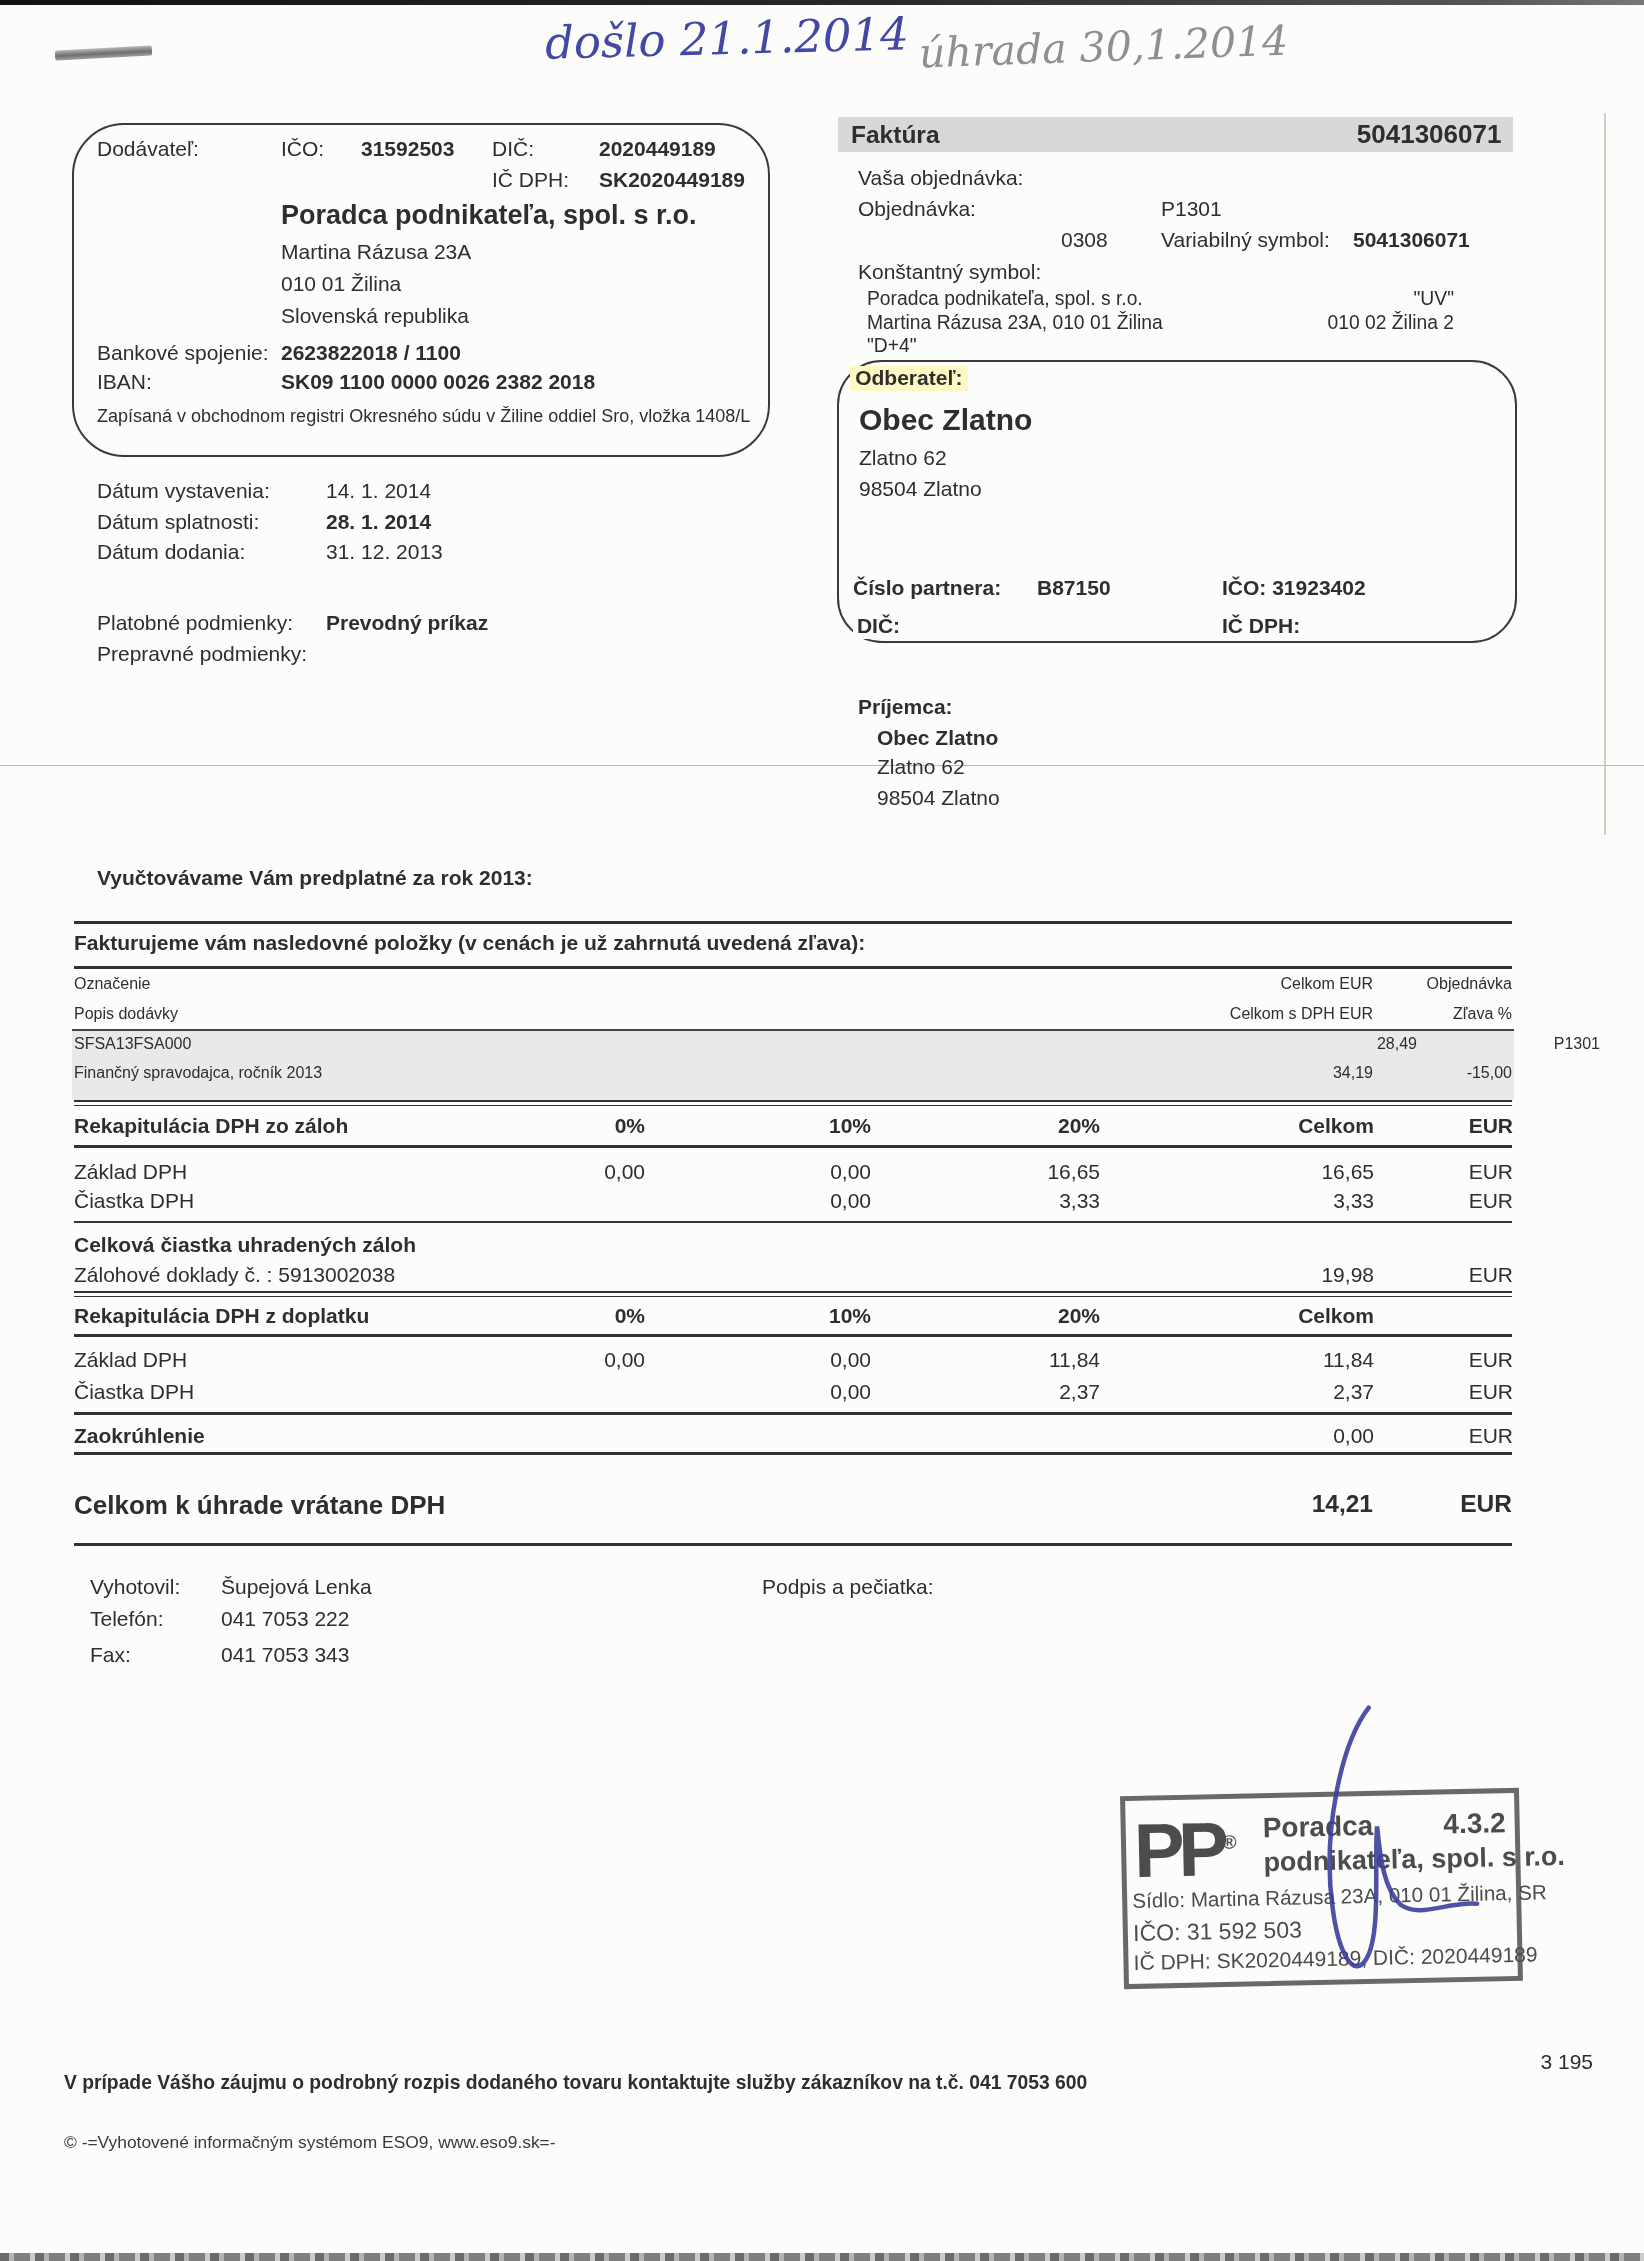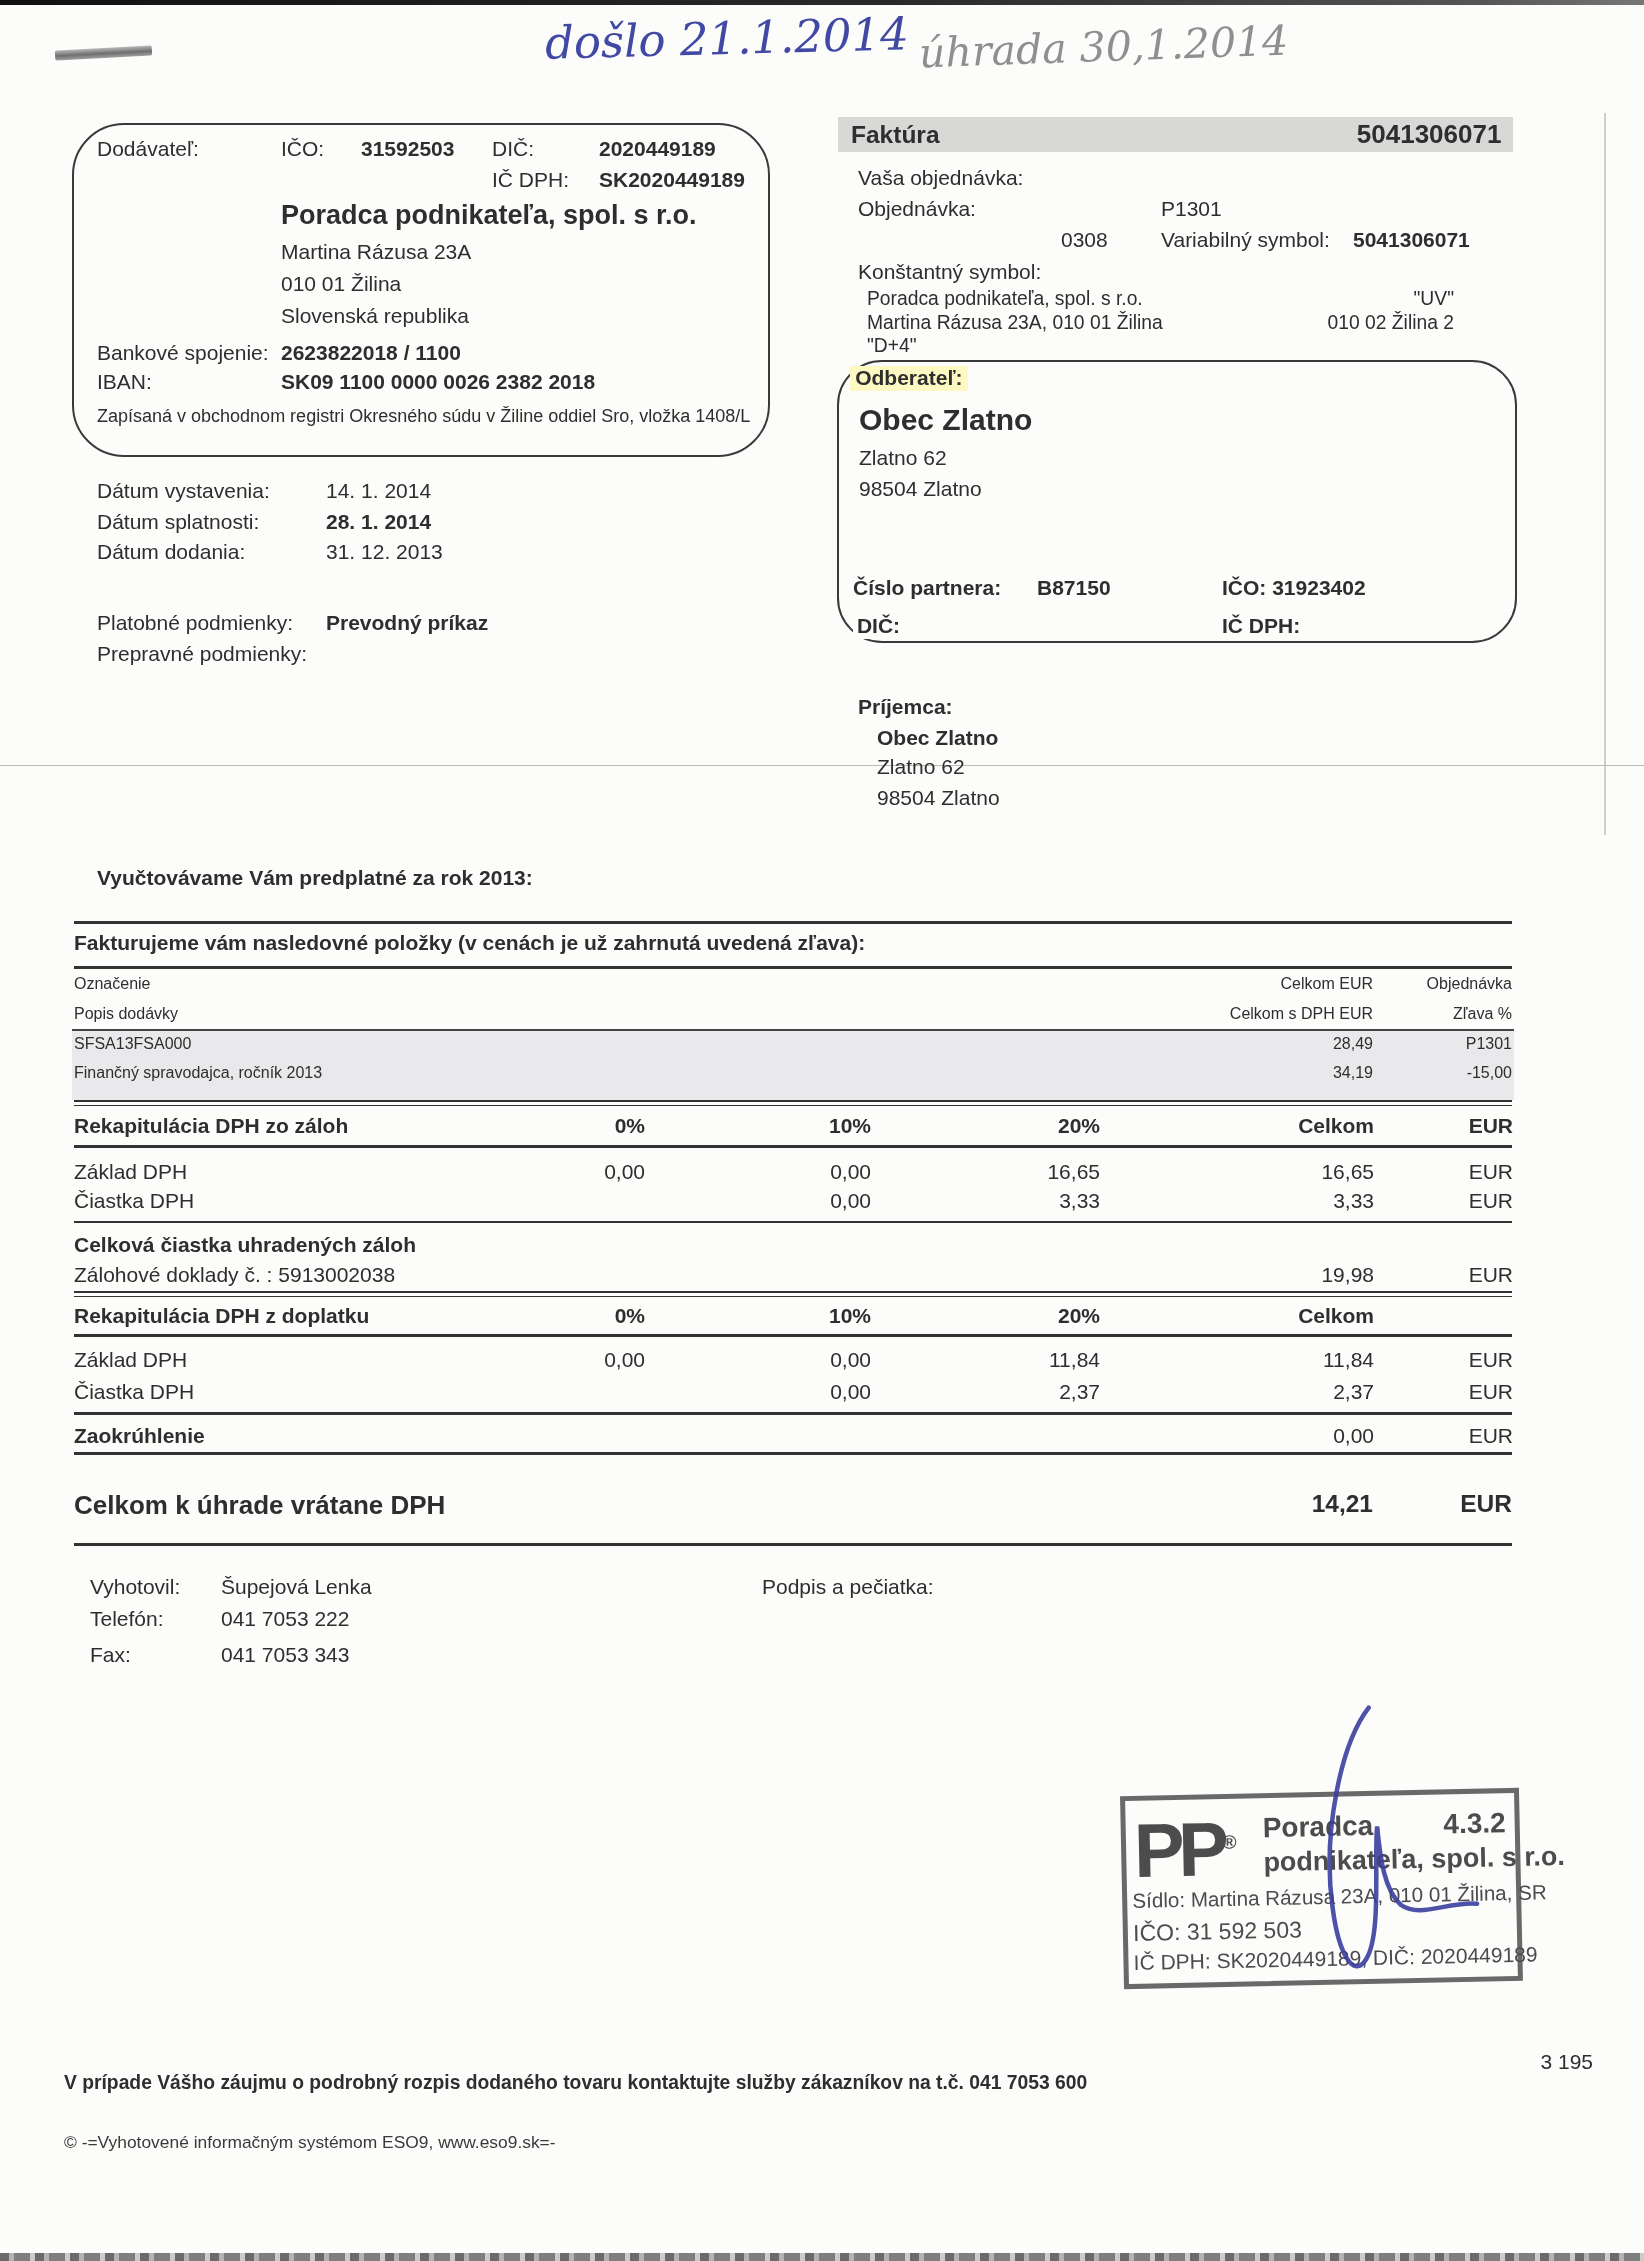--- a/index.html
+++ b/index.html
@@ -139,21 +139,21 @@
     <div>Objednávka</div>
   </div>
   <div class="abs itemrow" style="top:1005px;">
     <div>Popis dodávky</div>
     <div>Celkom s DPH EUR</div>
     <div>Zľava %</div>
   </div>
 
   <div class="abs shade" style="top:1030px;height:70px;"></div>
   <div class="abs" style="left:72px;top:1029px;width:1442px;height:1.9px;background:#444;"></div>
-  <div class="abs itemrow" style="top:1035px;">
+  <div class="abs itemrow" style="top:1035px;gap:44px;">
     <div>SFSA13FSA000</div>
     <div>28,49</div>
     <div>P1301</div>
   </div>
   <div class="abs itemrow" style="top:1064px;">
     <div>Finančný spravodajca, ročník 2013</div>
     <div>34,19</div>
     <div>-15,00</div>
   </div>
 

